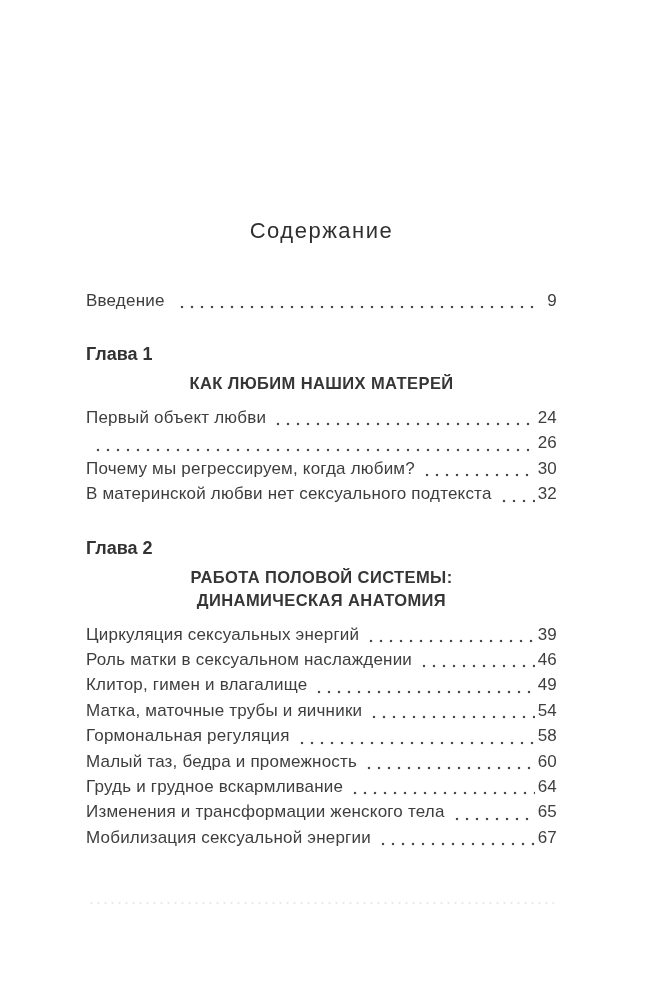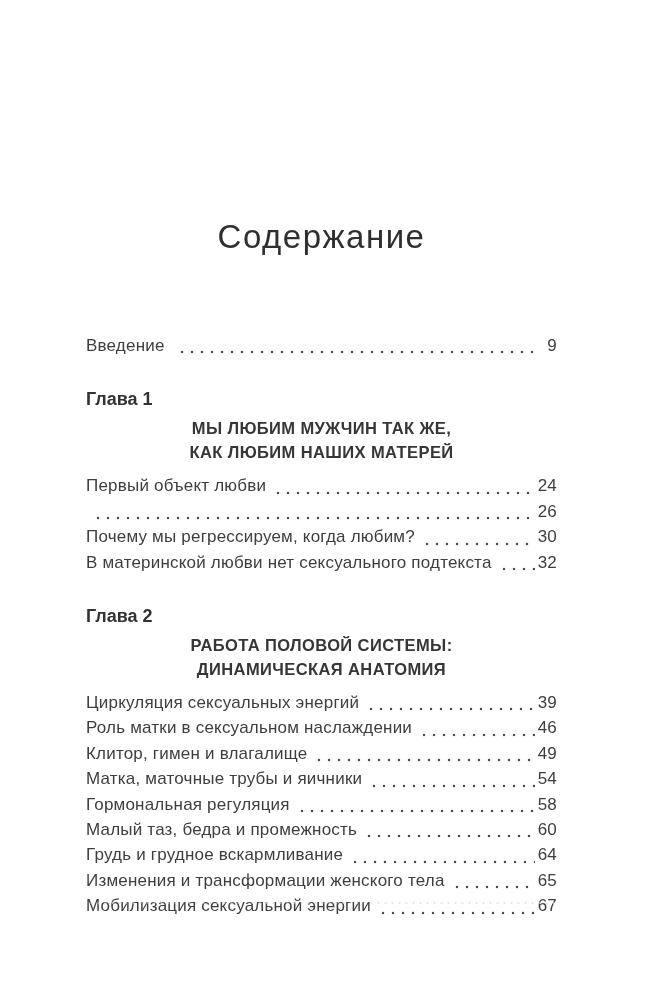--- a/index.html
+++ b/index.html
@@ -19,28 +19,28 @@
     position: absolute;
     left: 86px;
     top: 0;
     width: 471px;
     height: 100%;
   }
   .title {
     margin: 0;
     padding-top: 220px;
     text-align: center;
-    font-size: 33px;
+    font-size: 22px;
     font-weight: 400;
     letter-spacing: 1.5px;
     color: #2f2f2f;
     line-height: 1;
   }
   .intro-row {
-    margin-top: 80px;
+    margin-top: 46px;
   }
   .toc-row {
     display: flex;
     align-items: baseline;
     font-size: 17px;
     font-weight: 400;
     letter-spacing: 0.2px;
     color: #3e3e3e;
     line-height: 25.4px;
     white-space: nowrap;
@@ -108,21 +108,20 @@
   <div class="toc-row intro-row">
     <span class="label">Введение</span>
     <span class="leader"></span>
     <span class="page-num">9</span>
   </div>
 
   <div id="chapters">
   <section>
     <div class="chapter-heading">Глава 1</div>
     <div class="chapter-subtitle">
-          <div>МЫ ЛЮБИМ МУЖЧИН ТАК ЖЕ,</div>
           <div>КАК ЛЮБИМ НАШИХ МАТЕРЕЙ</div>
         </div>
     <div class="chapter-entries">
   <div class="toc-row">
     <span class="label">Первый объект любви</span>
     <span class="leader"></span>
     <span class="page-num">24</span>
   </div>
 
   <div class="toc-row">

